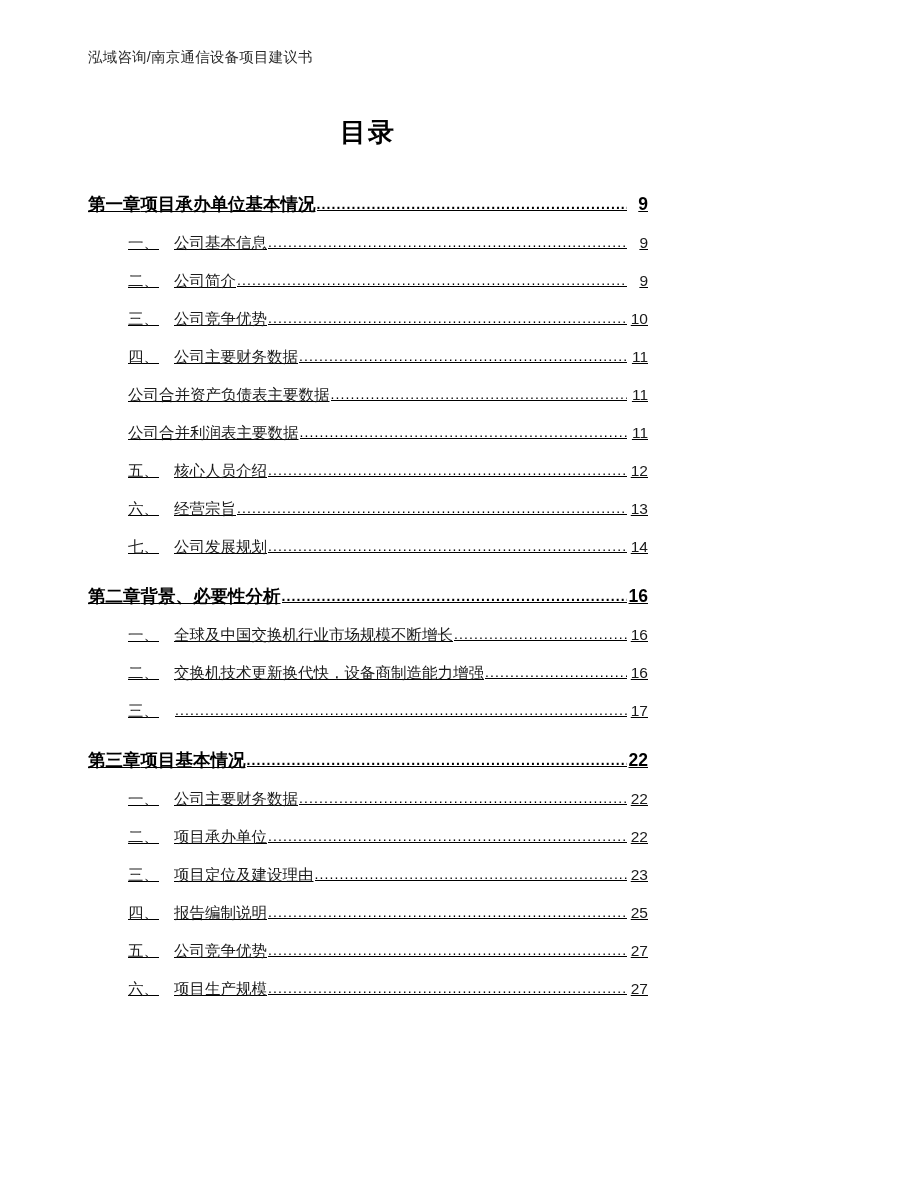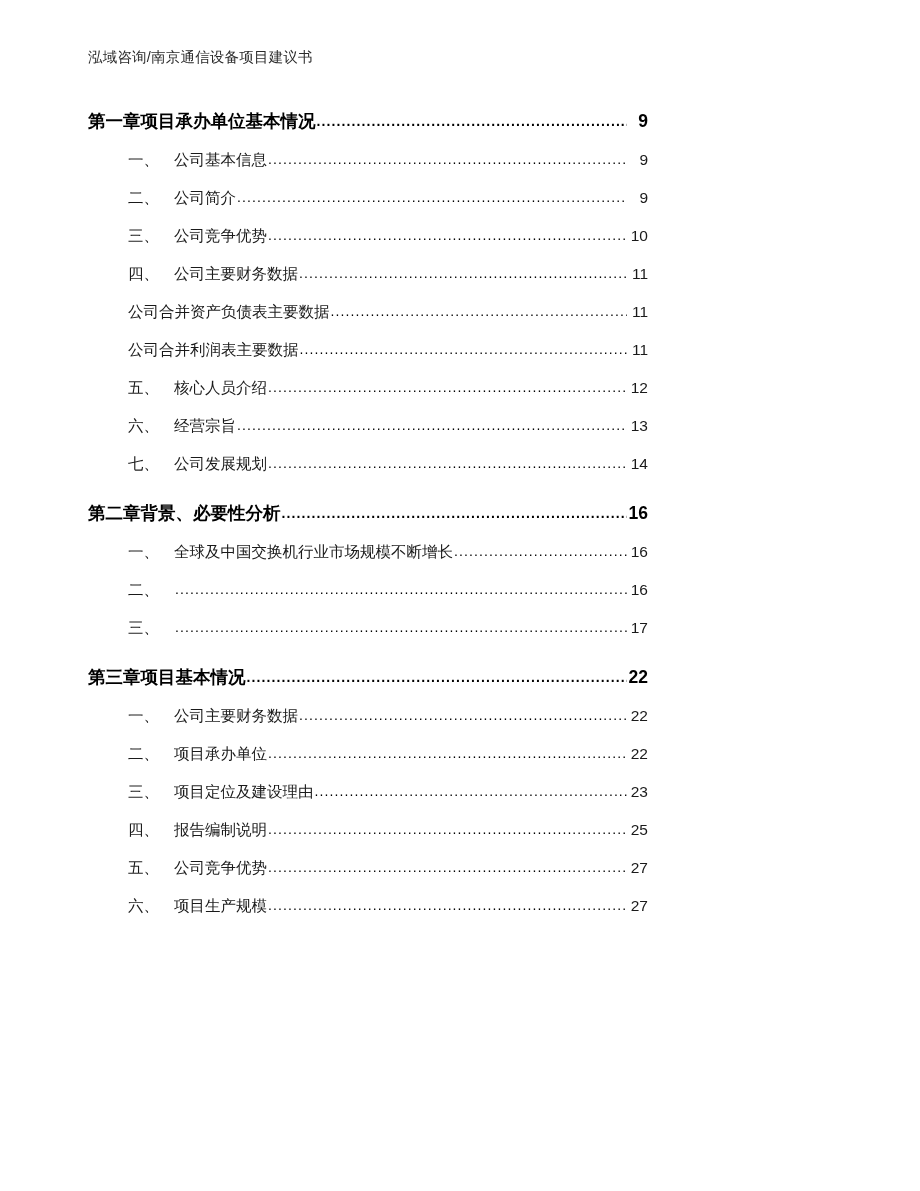--- a/index.html
+++ b/index.html
@@ -35,20 +35,21 @@
     font-family: "Liberation Sans", "DejaVu Sans", sans-serif;
     font-weight: bold;
     font-size: 26px;
     letter-spacing: 2px;
     margin-top: 48px;
     margin-bottom: 0;
     color: #000;
   }
   .toc {
     margin-top: 42px;
+    text-decoration: underline;
   }
   .toc-row {
     display: flex;
     align-items: baseline;
     white-space: nowrap;
     overflow: hidden;
   }
   
   .lvl1 {
     font-family: "Liberation Sans", "DejaVu Sans", sans-serif;
@@ -106,20 +107,21 @@
   }
   .lvl1 .page-no { font-weight: bold; }
 </style>
 </head>
 <body>
 
 <div class="page">
 
   <div class="header">泓域咨询/南京通信设备项目建议书</div>
 
+  <div class="doc-title">目录</div>
 
   <div class="toc" id="toc-container">
       <div class="toc-row lvl1">
         <span class="num">第一章</span>
         <span class="label">项目承办单位基本情况</span>
         <span class="leader">........................................................................................................................................................................................................</span>
         <span class="page-no">9</span>
       </div>
       <div class="toc-row lvl2">
         <span class="num">一、</span>
@@ -180,20 +182,21 @@
         <span class="page-no">16</span>
       </div>
       <div class="toc-row lvl2">
         <span class="num">一、</span>
         <span class="label">全球及中国交换机行业市场规模不断增长</span>
         <span class="leader">........................................................................................................................................................................................................</span>
         <span class="page-no">16</span>
       </div>
       <div class="toc-row lvl2">
         <span class="num">二、</span>
+        <span class="label">交换机技术更新换代快，设备商制造能力增强</span>
         <span class="leader">........................................................................................................................................................................................................</span>
         <span class="page-no">16</span>
       </div>
       <div class="toc-row lvl2">
         <span class="num">三、</span>
         <span class="leader">........................................................................................................................................................................................................</span>
         <span class="page-no">17</span>
       </div>
       <div class="toc-row lvl1">
         <span class="num">第三章</span>

